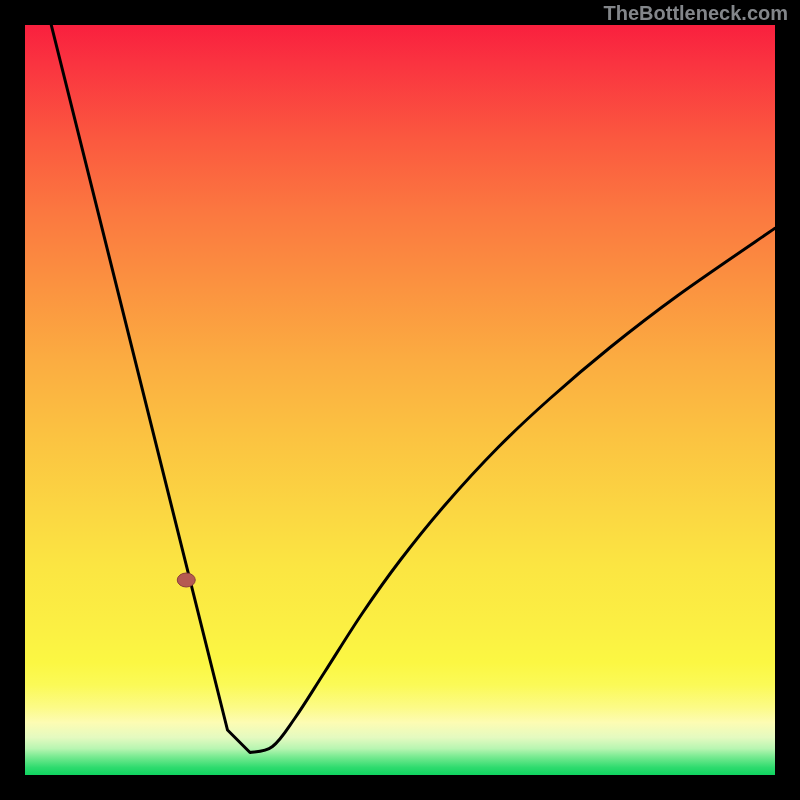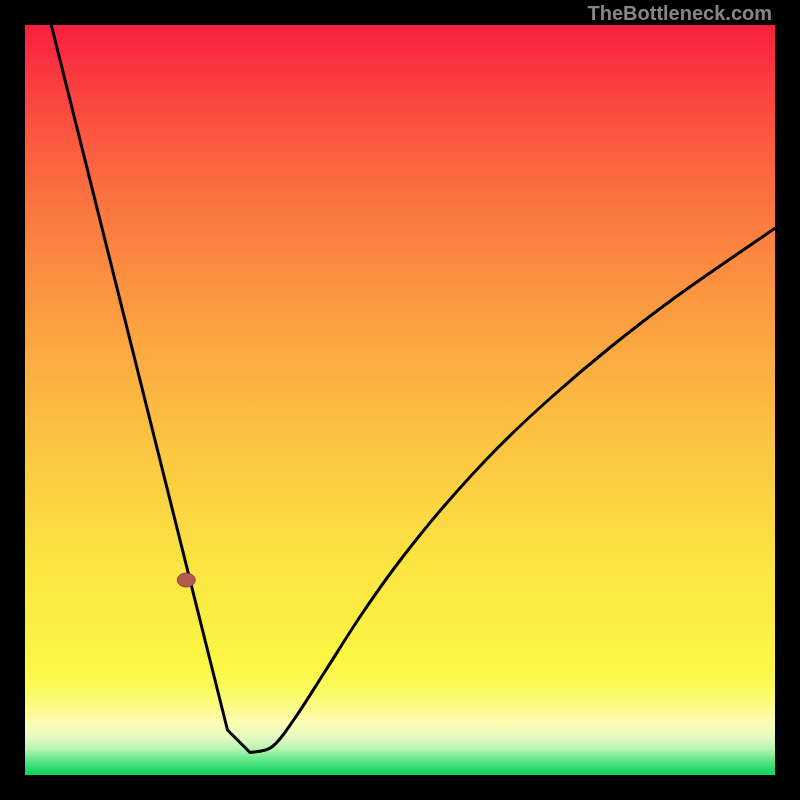--- a/index.html
+++ b/index.html
@@ -46,21 +46,21 @@
   }
   .curve-svg {
     position: absolute;
     inset: 0;
     width: 100%;
     height: 100%;
   }
   .watermark {
     position: absolute;
     top: 2px;
-    right: 28px;
+    right: 12px;
     font-family: Arial, Helvetica, sans-serif;
     font-size: 20px;
     font-weight: 600;
     color: #83868a;
     letter-spacing: 0px;
   }
 </style>
 </head>
 <body>
 

